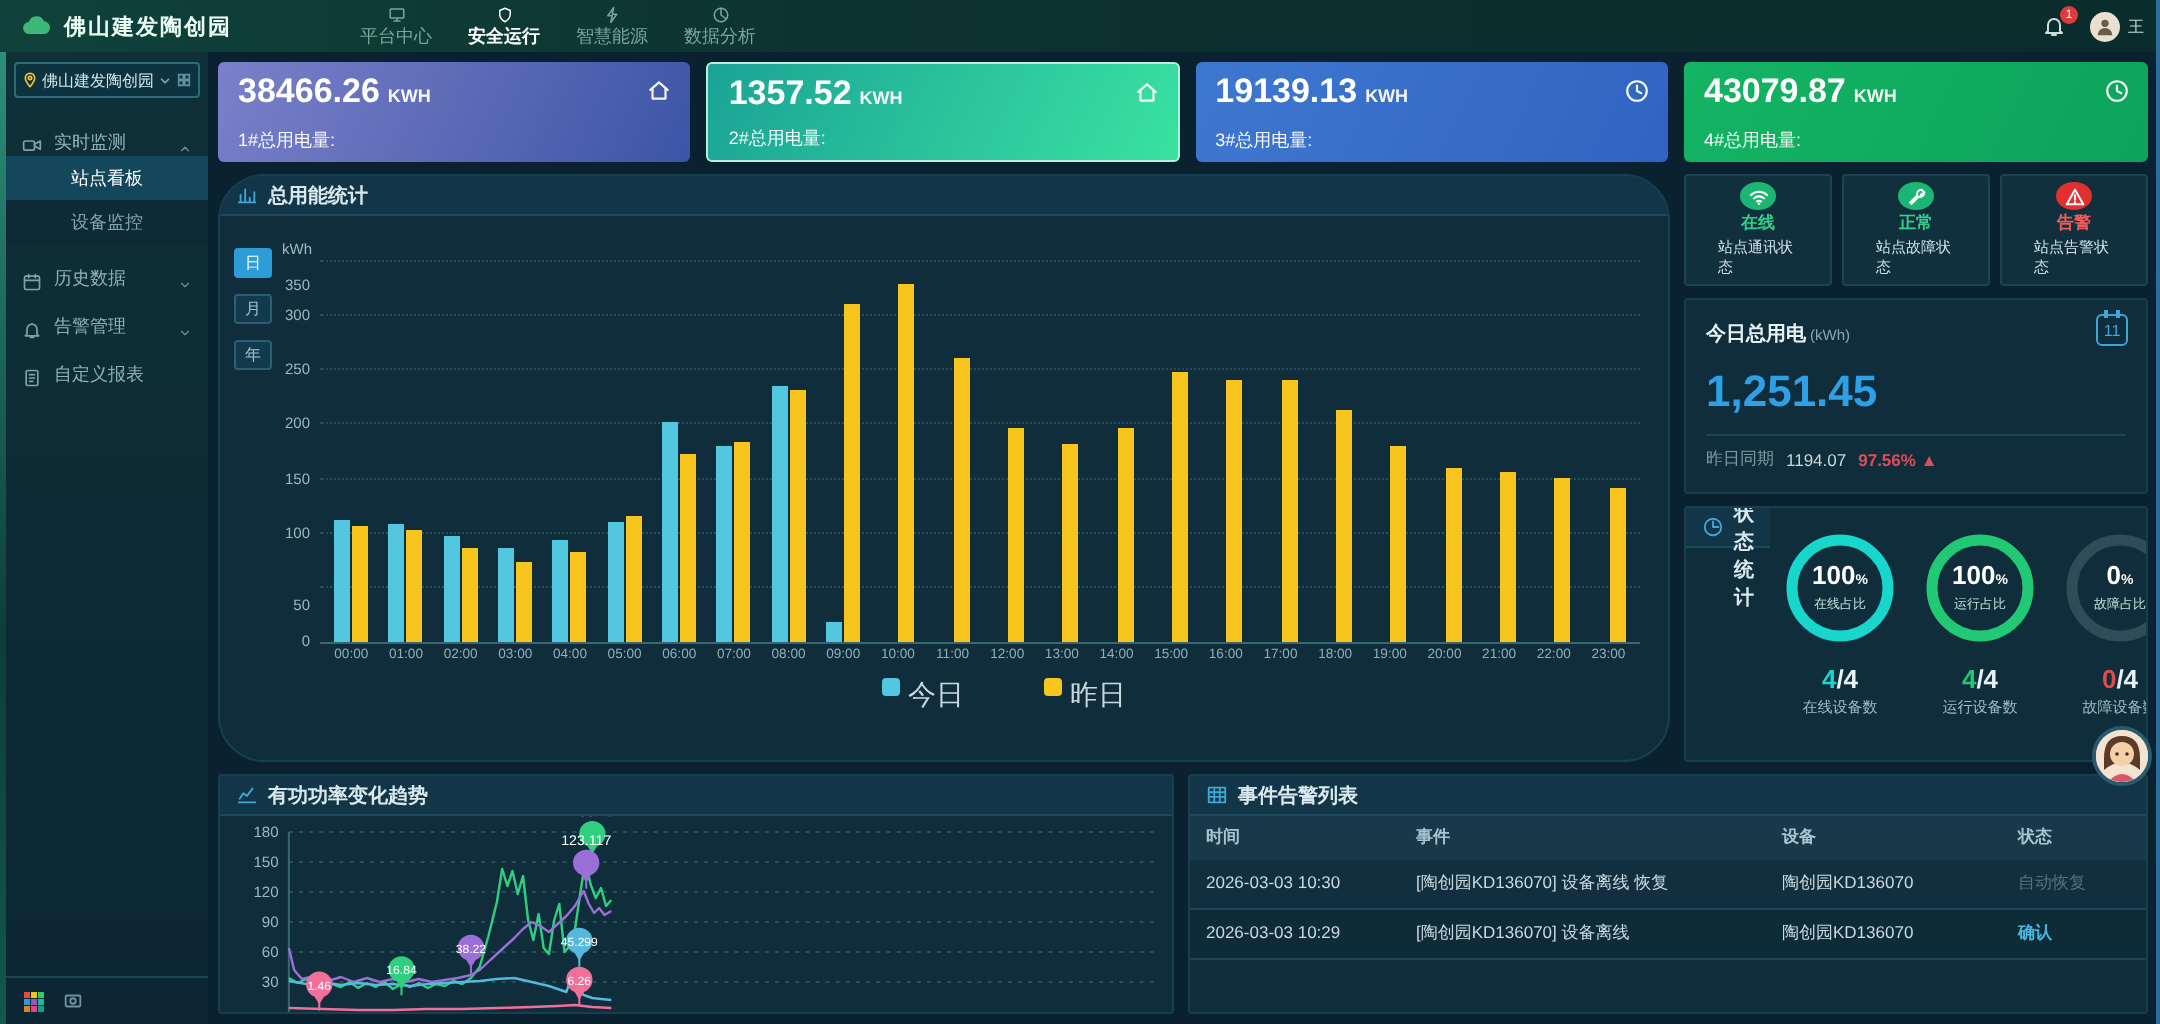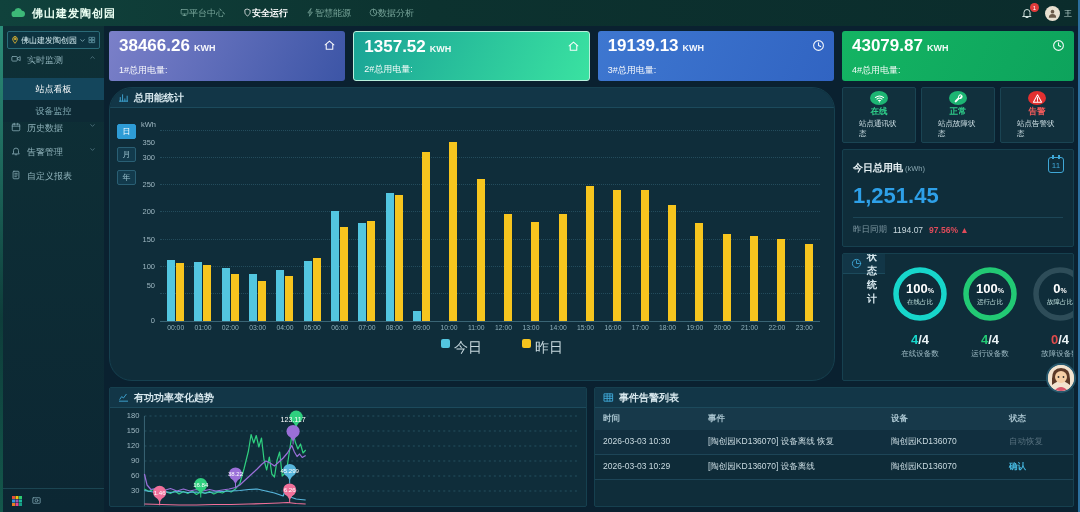--- a/index.html
+++ b/index.html
@@ -7,21 +7,21 @@
   *{box-sizing:border-box;}
   .icon svg{display:block;}
 
   
   .topbar{height:26px;background:linear-gradient(90deg,#10423c,#0c322f 40%,#0b2c2c);
     display:flex;align-items:center;position:relative;}
   .logo-area{display:flex;align-items:center;gap:6px;padding:0 10px;width:150px;}
   .logo-cloud{color:#3db878;}
   .logo-title{font-size:11px;font-weight:bold;color:#eafef2;letter-spacing:1px;white-space:nowrap;}
   .topnav{display:flex;gap:18px;margin-left:30px;}
-  .nav-item{display:flex;flex-direction:row;align-items:center;gap:0px;cursor:pointer;
+  .nav-item{display:flex;flex-direction:column;align-items:center;gap:0px;cursor:pointer;
     color:#79a69b;font-size:9px;line-height:10px;}
   .nav-item .nav-ic{height:10px;}
   .nav-item.active{color:#ffffff;font-weight:bold;}
   .topbar-right{position:absolute;right:8px;top:0;height:26px;display:flex;align-items:center;gap:12px;}
   .bell-wrap{position:relative;color:#cfe0dc;}
   .bell-badge{position:absolute;top:-4px;right:-6px;background:#e03b3b;color:#fff;
     font-size:6px;min-width:9px;height:9px;border-radius:5px;display:flex;align-items:center;justify-content:center;padding:0 1px;}
   .user-wrap{display:flex;align-items:center;gap:4px;}
   .user-avatar{width:15px;height:15px;border-radius:50%;background:#e8e0d0;color:#6b5b4a;
     display:flex;align-items:center;justify-content:center;overflow:hidden;}
@@ -33,21 +33,21 @@
 
   
   .sidebar{width:101px;background:linear-gradient(#0e3036,#0c2733);display:flex;flex-direction:column;}
   .site-selector{margin:5px 4px;border:1px solid #2b6b78;background:#0d3340;border-radius:2px;
     height:18px;display:flex;align-items:center;gap:2px;padding:0 3px;cursor:pointer;}
   .site-selector .pin{color:#f0c030;}
   .site-label{color:#cfe6ea;font-size:8px;white-space:nowrap;overflow:hidden;flex:1;}
   .site-chev{color:#7fa7b0;}
   .site-grid{color:#5f93a0;}
   .menu{display:flex;flex-direction:column;}
-  .menu-group{display:flex;align-items:flex-start;gap:6px;height:24px;padding:0 8px;color:#8fb2ba;
+  .menu-group{display:flex;align-items:flex-end;gap:6px;height:24px;padding:0 8px;color:#8fb2ba;
     font-size:9px;cursor:pointer;}
   .menu-group .g-ic{color:#7fa3ad;}
   .menu-group .g-chev{margin-left:auto;color:#6e94a0;}
   .menu-sub{height:22px;display:flex;align-items:center;justify-content:center;color:#7fa7b0;
     font-size:9px;cursor:pointer;background:#0d2a35;}
   .menu-sub.active{background:#14465c;color:#ffffff;}
   .sidebar-bottom{margin-top:auto;border-top:1px solid #1b4552;height:24px;display:flex;
     align-items:center;gap:8px;padding:0 8px;}
   .sb-ic{cursor:pointer;color:#6e94a0;}
 
@@ -388,21 +388,21 @@
           <div class="period-col" id="periodCol">
               <span class="pbtn active">日</span>
               <span class="pbtn">月</span>
               <span class="pbtn">年</span>
             </div>
           <div class="bar-plot-wrap">
             <div class="bar-plot" id="barPlot">
               <span class="ykwh">kWh</span>
             <span class="ylab" style="bottom:0.0px">0</span>
                 <div class="gridline" style="bottom:27.1px"></div>
-                <span class="ylab" style="bottom:35px">50</span>
+                <span class="ylab" style="bottom:18px">50</span>
                 <div class="gridline" style="bottom:54.3px"></div>
                 <span class="ylab" style="bottom:54.3px">100</span>
                 <div class="gridline" style="bottom:81.4px"></div>
                 <span class="ylab" style="bottom:81.4px">150</span>
                 <div class="gridline" style="bottom:108.6px"></div>
                 <span class="ylab" style="bottom:108.6px">200</span>
                 <div class="gridline" style="bottom:135.7px"></div>
                 <span class="ylab" style="bottom:135.7px">250</span>
                 <div class="gridline" style="bottom:162.9px"></div>
                 <span class="ylab" style="bottom:162.9px">300</span>

